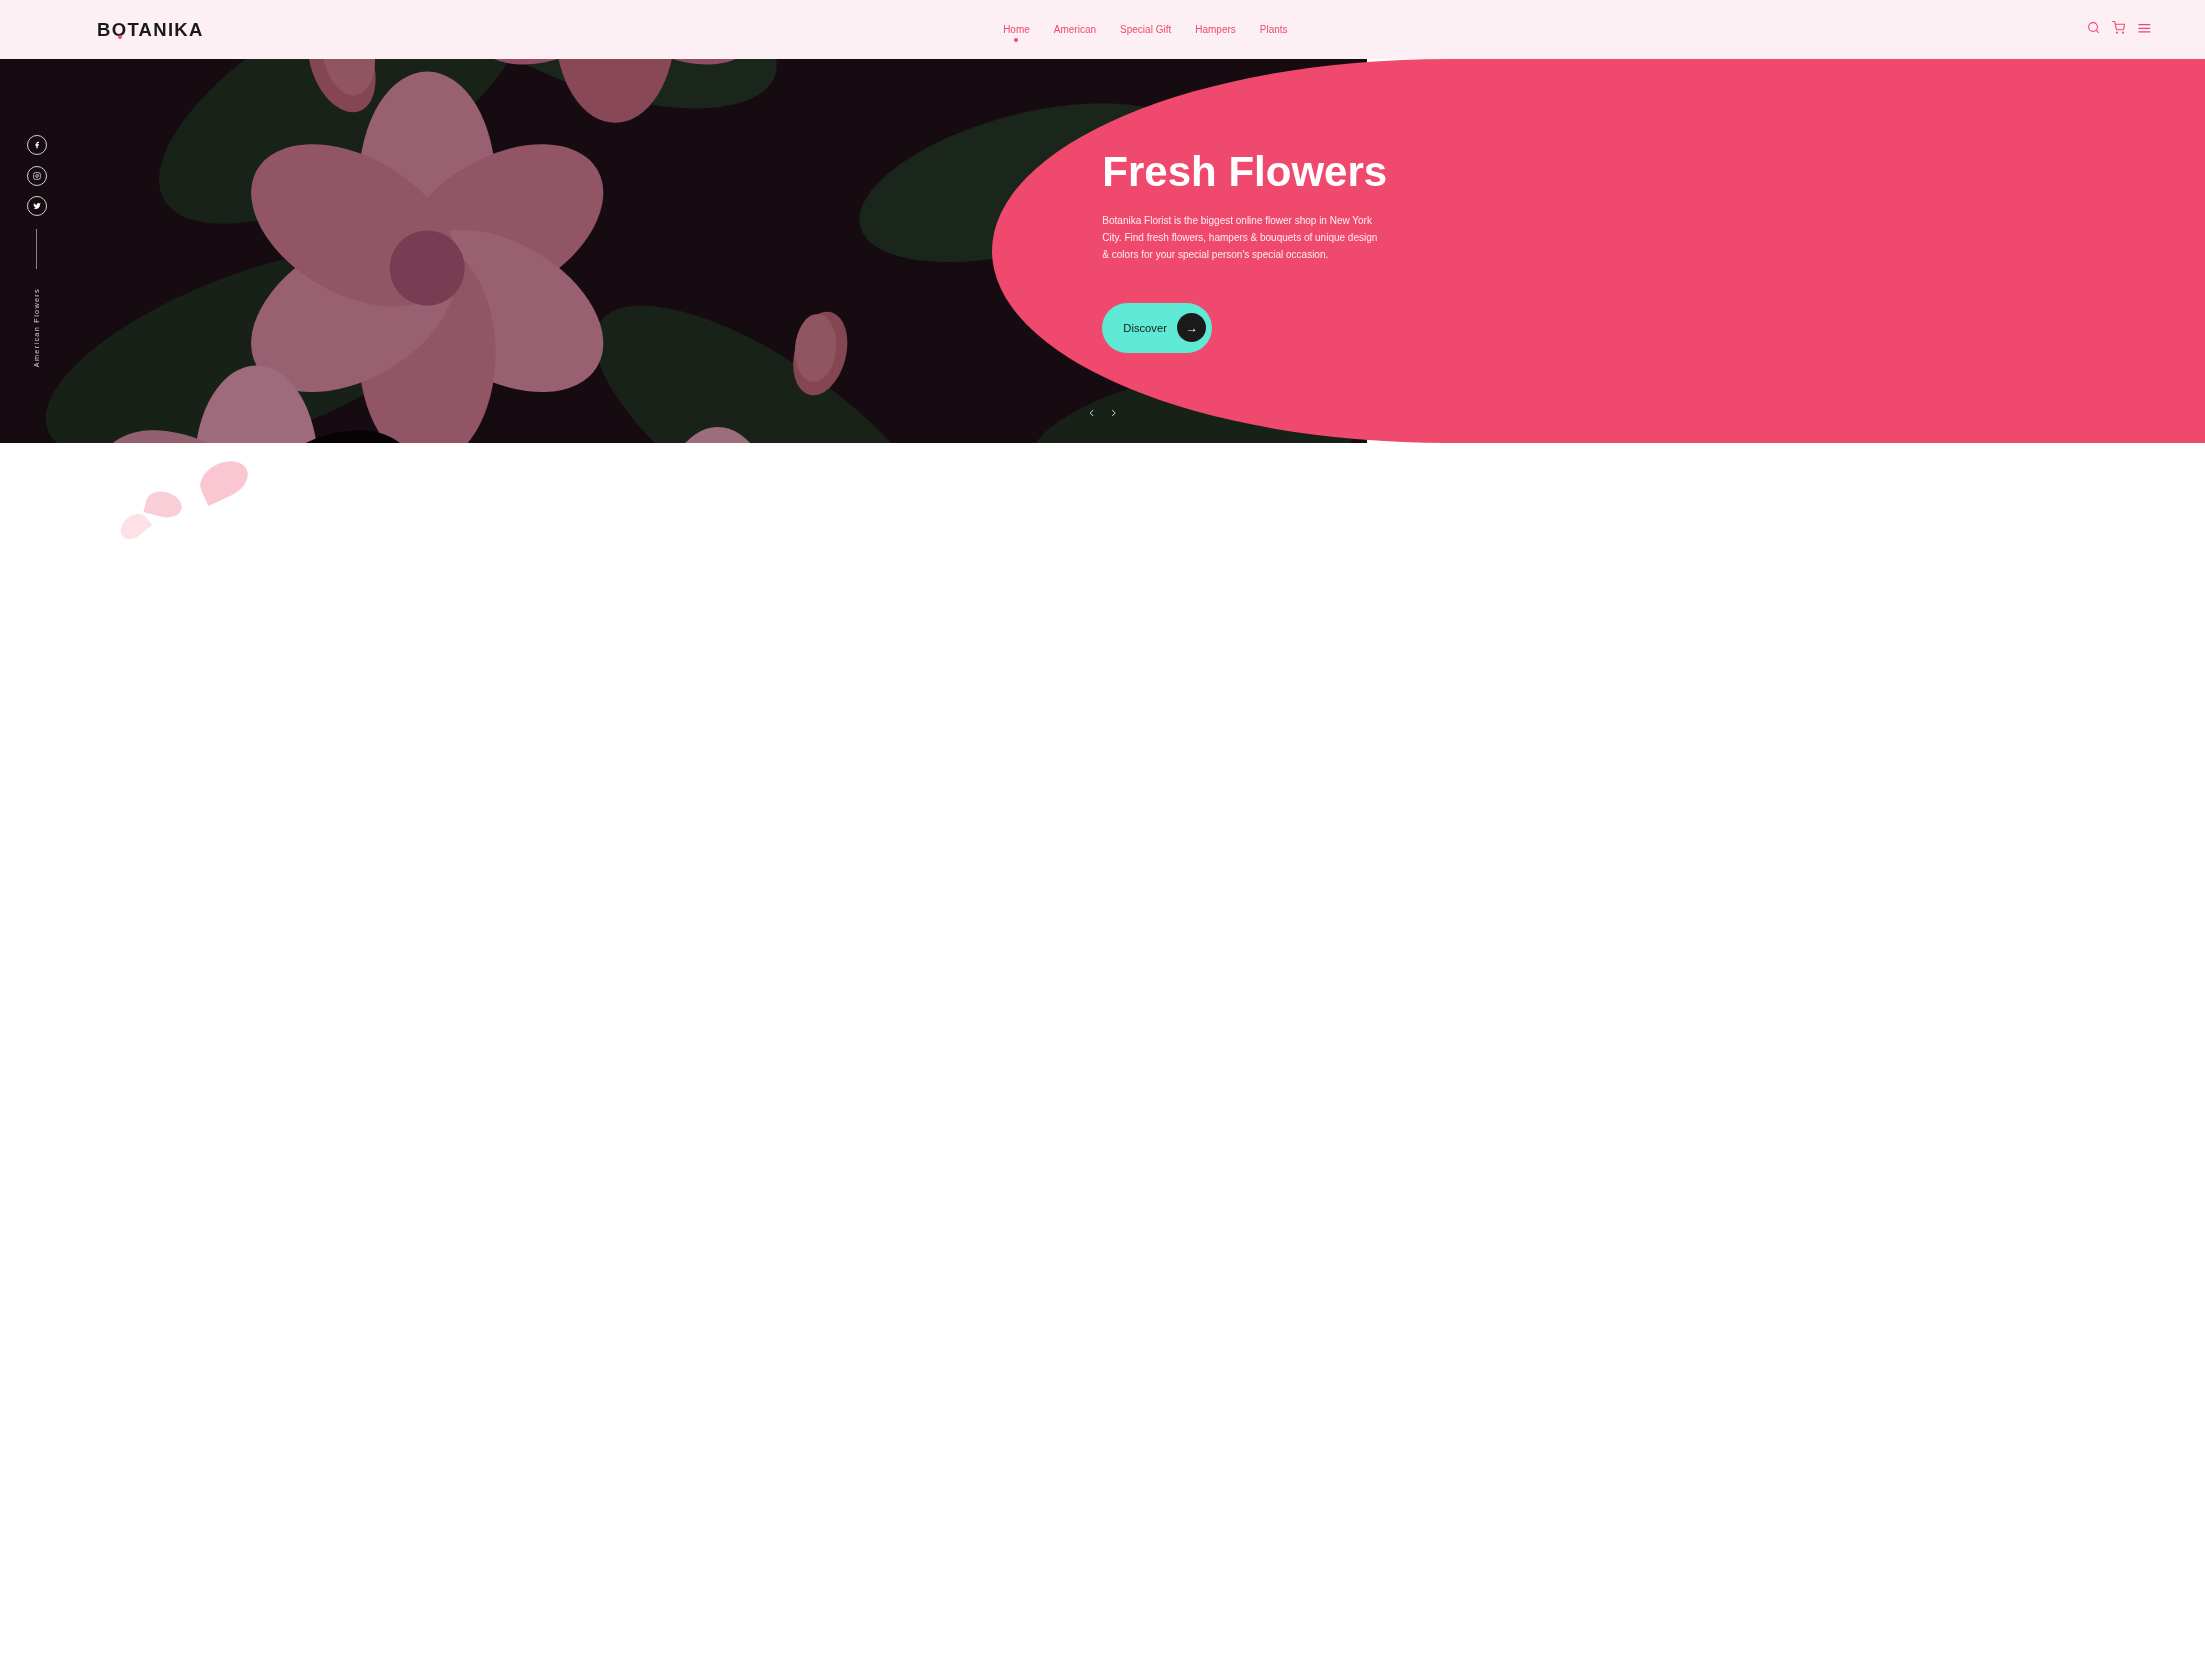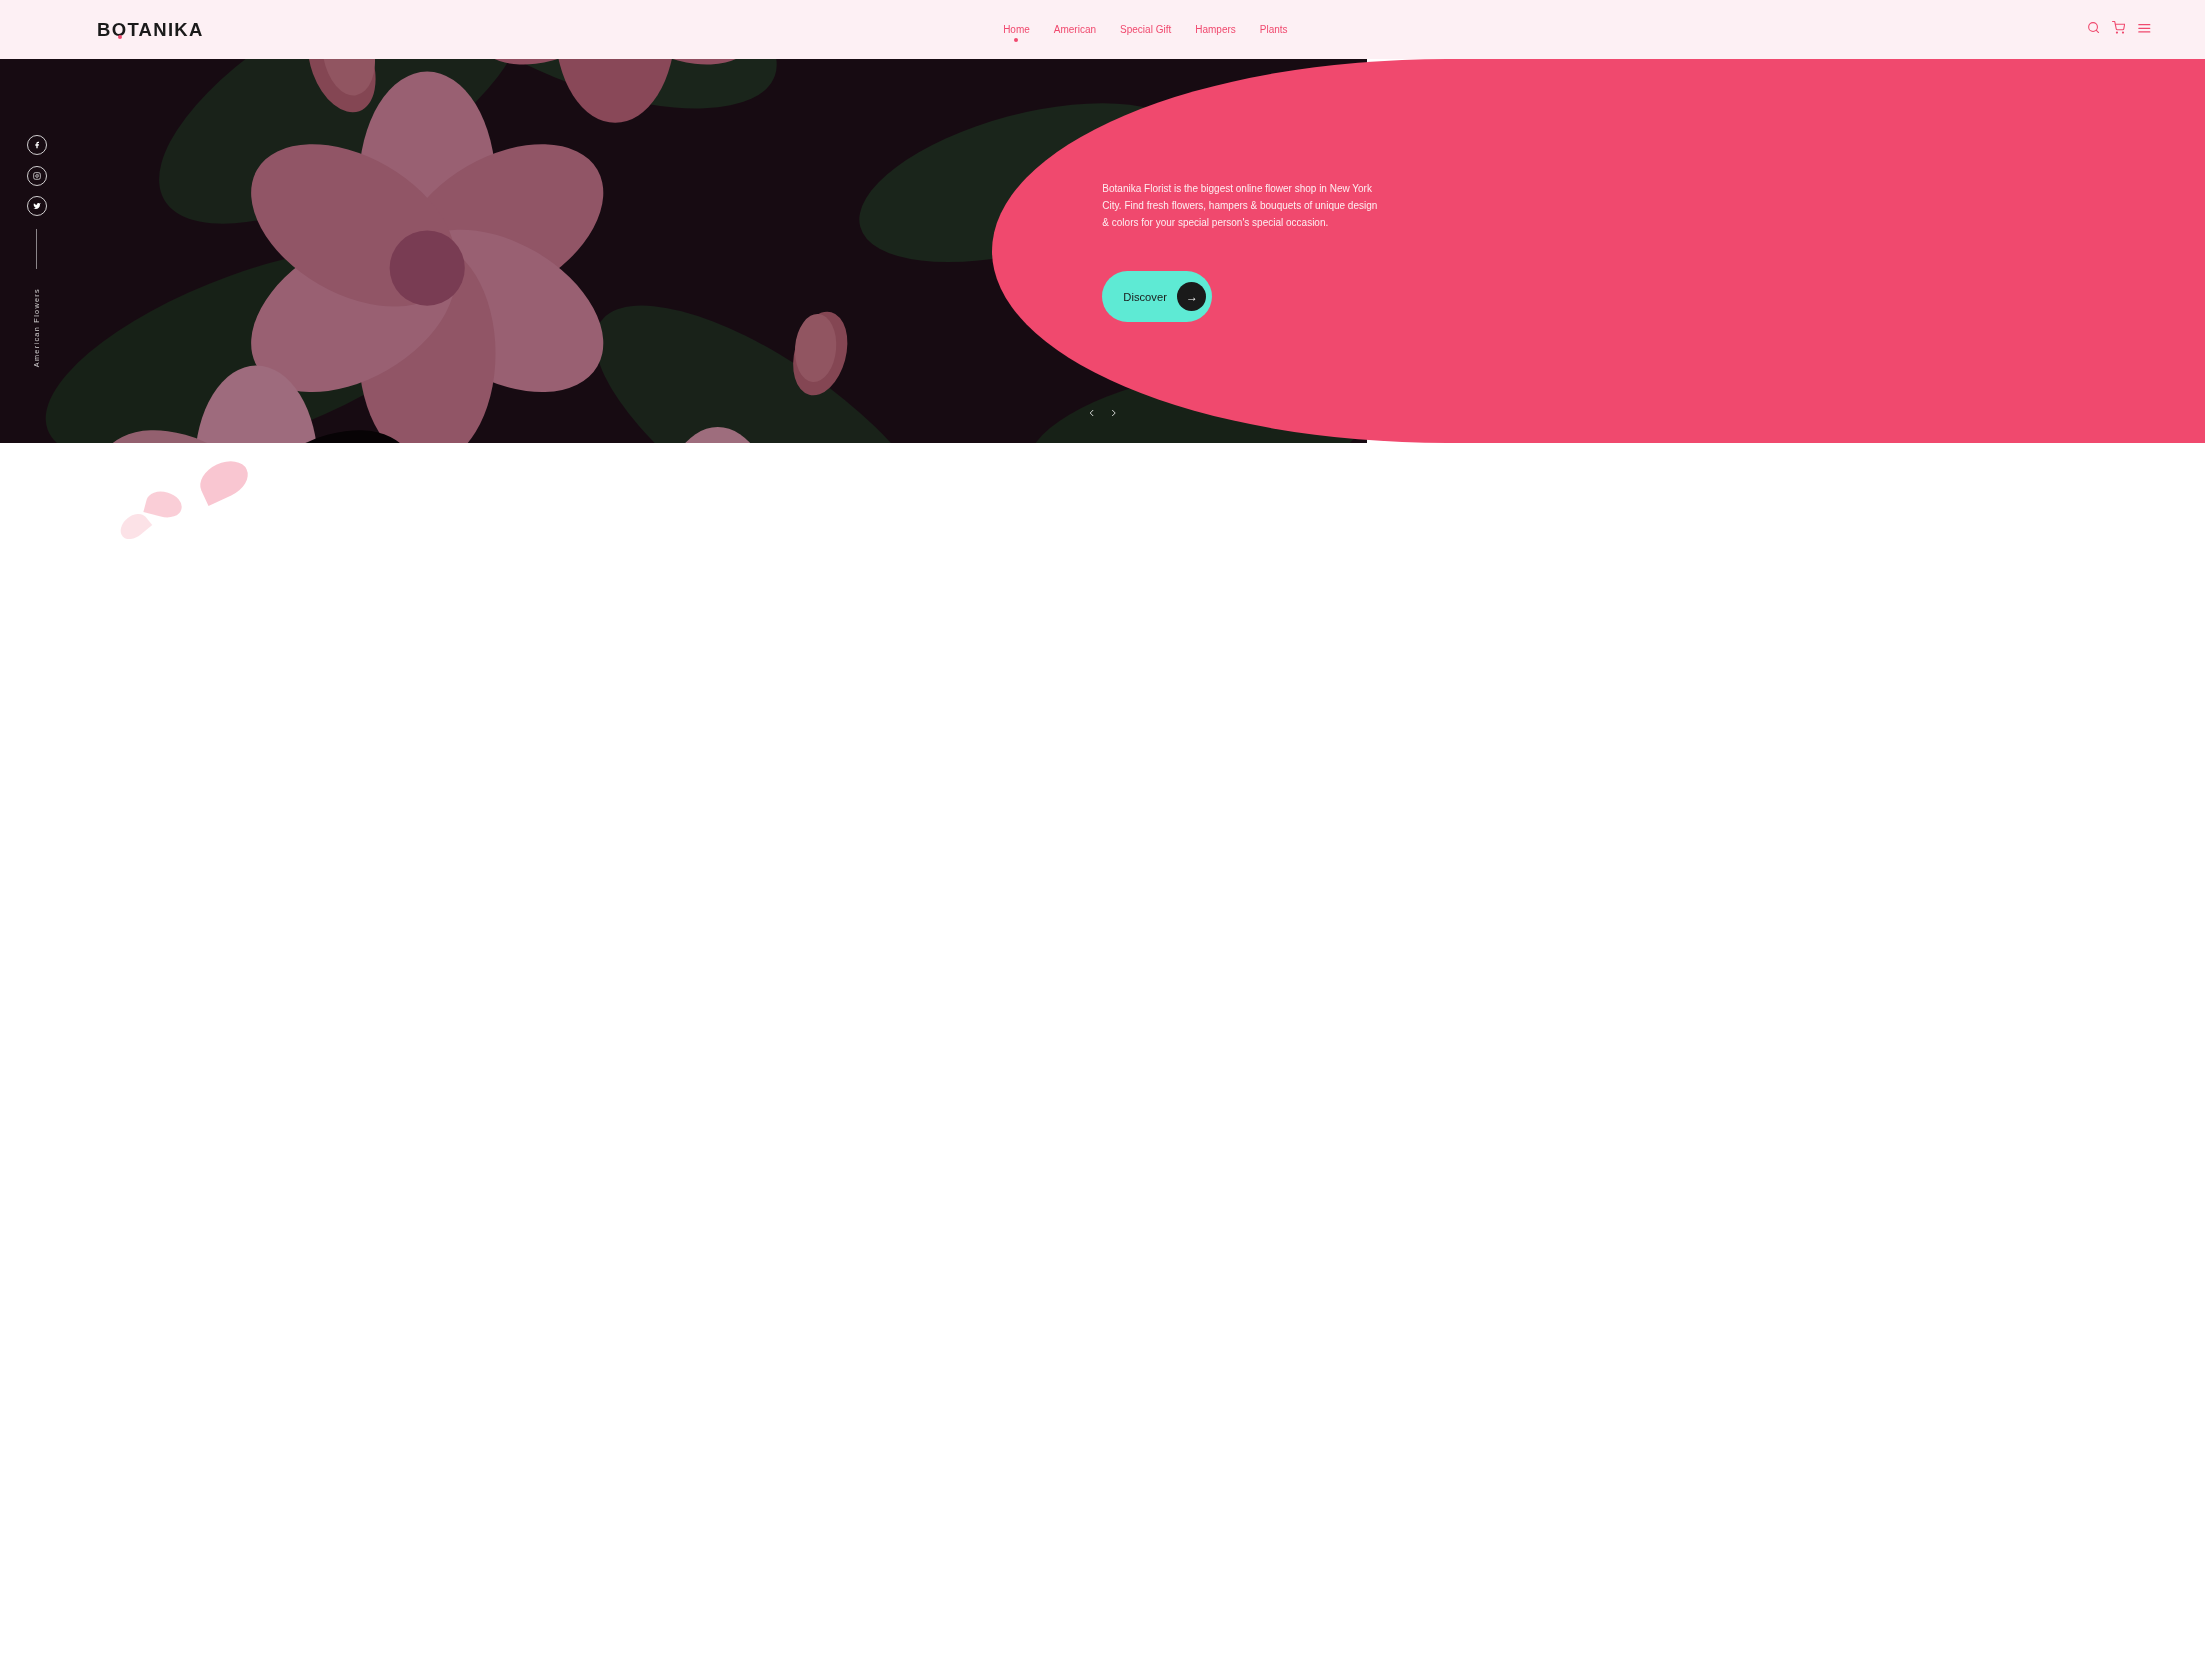--- a/index.html
+++ b/index.html
@@ -390,20 +390,21 @@
         </g>
 
         <rect width="800" height="580" fill="rgba(20,8,15,0.35)"></rect>
       </svg>
     </div>
   </div>
 
   <div class="hero-pink-blob"></div>
 
   <div class="hero-content">
+    <h1 class="hero-title">Fresh Flowers</h1>
     <p class="hero-description">Botanika Florist is the biggest online flower shop in New York City. Find fresh flowers, hampers &amp; bouquets of unique design &amp; colors for your special person's special occasion.</p>
     <button class="discover-btn">
       <span class="discover-btn-text">Discover</span>
       <span class="discover-btn-arrow">→</span>
     </button>
   </div>
 
   <div class="social-sidebar">
     <div class="social-icon">
       <svg width="8" height="8" viewBox="0 0 24 24" fill="white">

